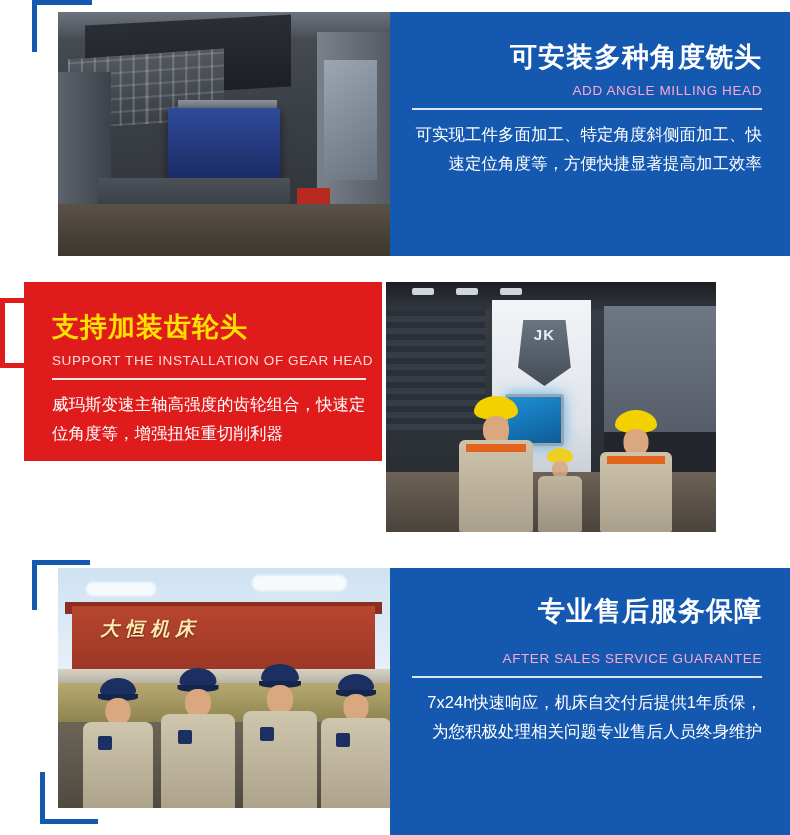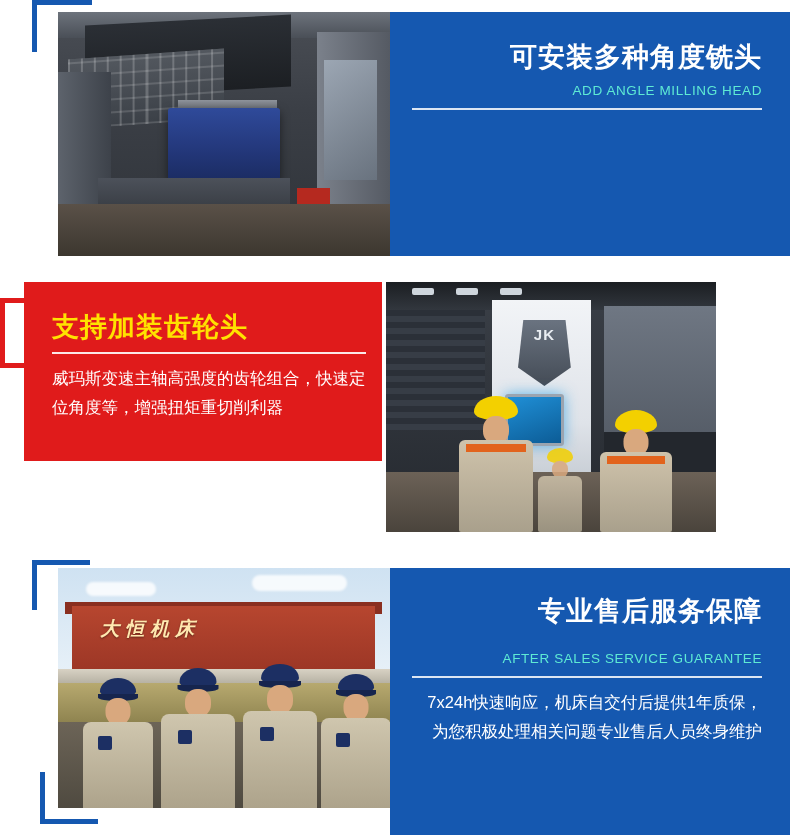--- a/index.html
+++ b/index.html
@@ -54,21 +54,21 @@
   }
   .title-cn.white { color: #ffffff; }
   .title-cn.yellow { color: #ffe200; }
 
   .title-en {
     font-size: 13.5px;
     letter-spacing: 0.6px;
     line-height: 1.2;
     white-space: nowrap;
   }
-  .title-en.white { color: #5eead4; }
+  .title-en.white { color: #f9a8d4; }
   .title-en.light { color: #ffd9d9; }
 
   .divider {
     height: 2px;
     background: rgba(255,255,255,0.85);
     margin: 9px 0 10px 0;
   }
   .divider.red { background: rgba(255,255,255,0.9); }
 
   .body-cn {
@@ -259,29 +259,31 @@
       <div class="p1-red"></div>
     </div>
 
     <div class="frame" style="left:32px; top:0px; width:60px; height:52px; border-right:none; border-bottom:none;"></div>
 
     <div class="textbox tb-blue" style="position:absolute; left:390px; top:12px; width:400px; height:244px;">
       <div class="tb-inner" style="left:22px; right:28px; top:30px;">
         <div class="title-cn white right-al">可安装多种角度铣头</div>
         <div class="title-en white right-al" style="margin-top:10px;">ADD ANGLE MILLING HEAD</div>
         <div class="divider"></div>
+        <div class="body-cn right-al">可实现工件多面加工、特定角度斜侧面加工、快速定位角度等，方便快捷显著提高加工效率</div>
       </div>
     </div>
   </div>
 
   <div class="section" style="left:0; top:282px; width:790px; height:250px;">
 
     <div class="textbox tb-red" style="position:absolute; left:24px; top:0px; width:358px; height:179px;">
       <div class="tb-inner" style="left:28px; right:16px; top:30px;">
         <div class="title-cn yellow left-al">支持加装齿轮头</div>
+        <div class="title-en light left-al" style="margin-top:10px;">SUPPORT THE INSTALLATION OF GEAR HEAD</div>
         <div class="divider red"></div>
         <div class="body-cn left-al">威玛斯变速主轴高强度的齿轮组合，快速定位角度等，增强扭矩重切削利器</div>
       </div>
     </div>
 
     <div class="frame red" style="left:0px; top:16px; width:48px; height:70px; border-right:none;"></div>
 
     <div class="photo" style="position:absolute; left:386px; top:0px; width:330px; height:250px;">
       <div class="p2-bg"></div>
       <div class="p2-top"></div>

